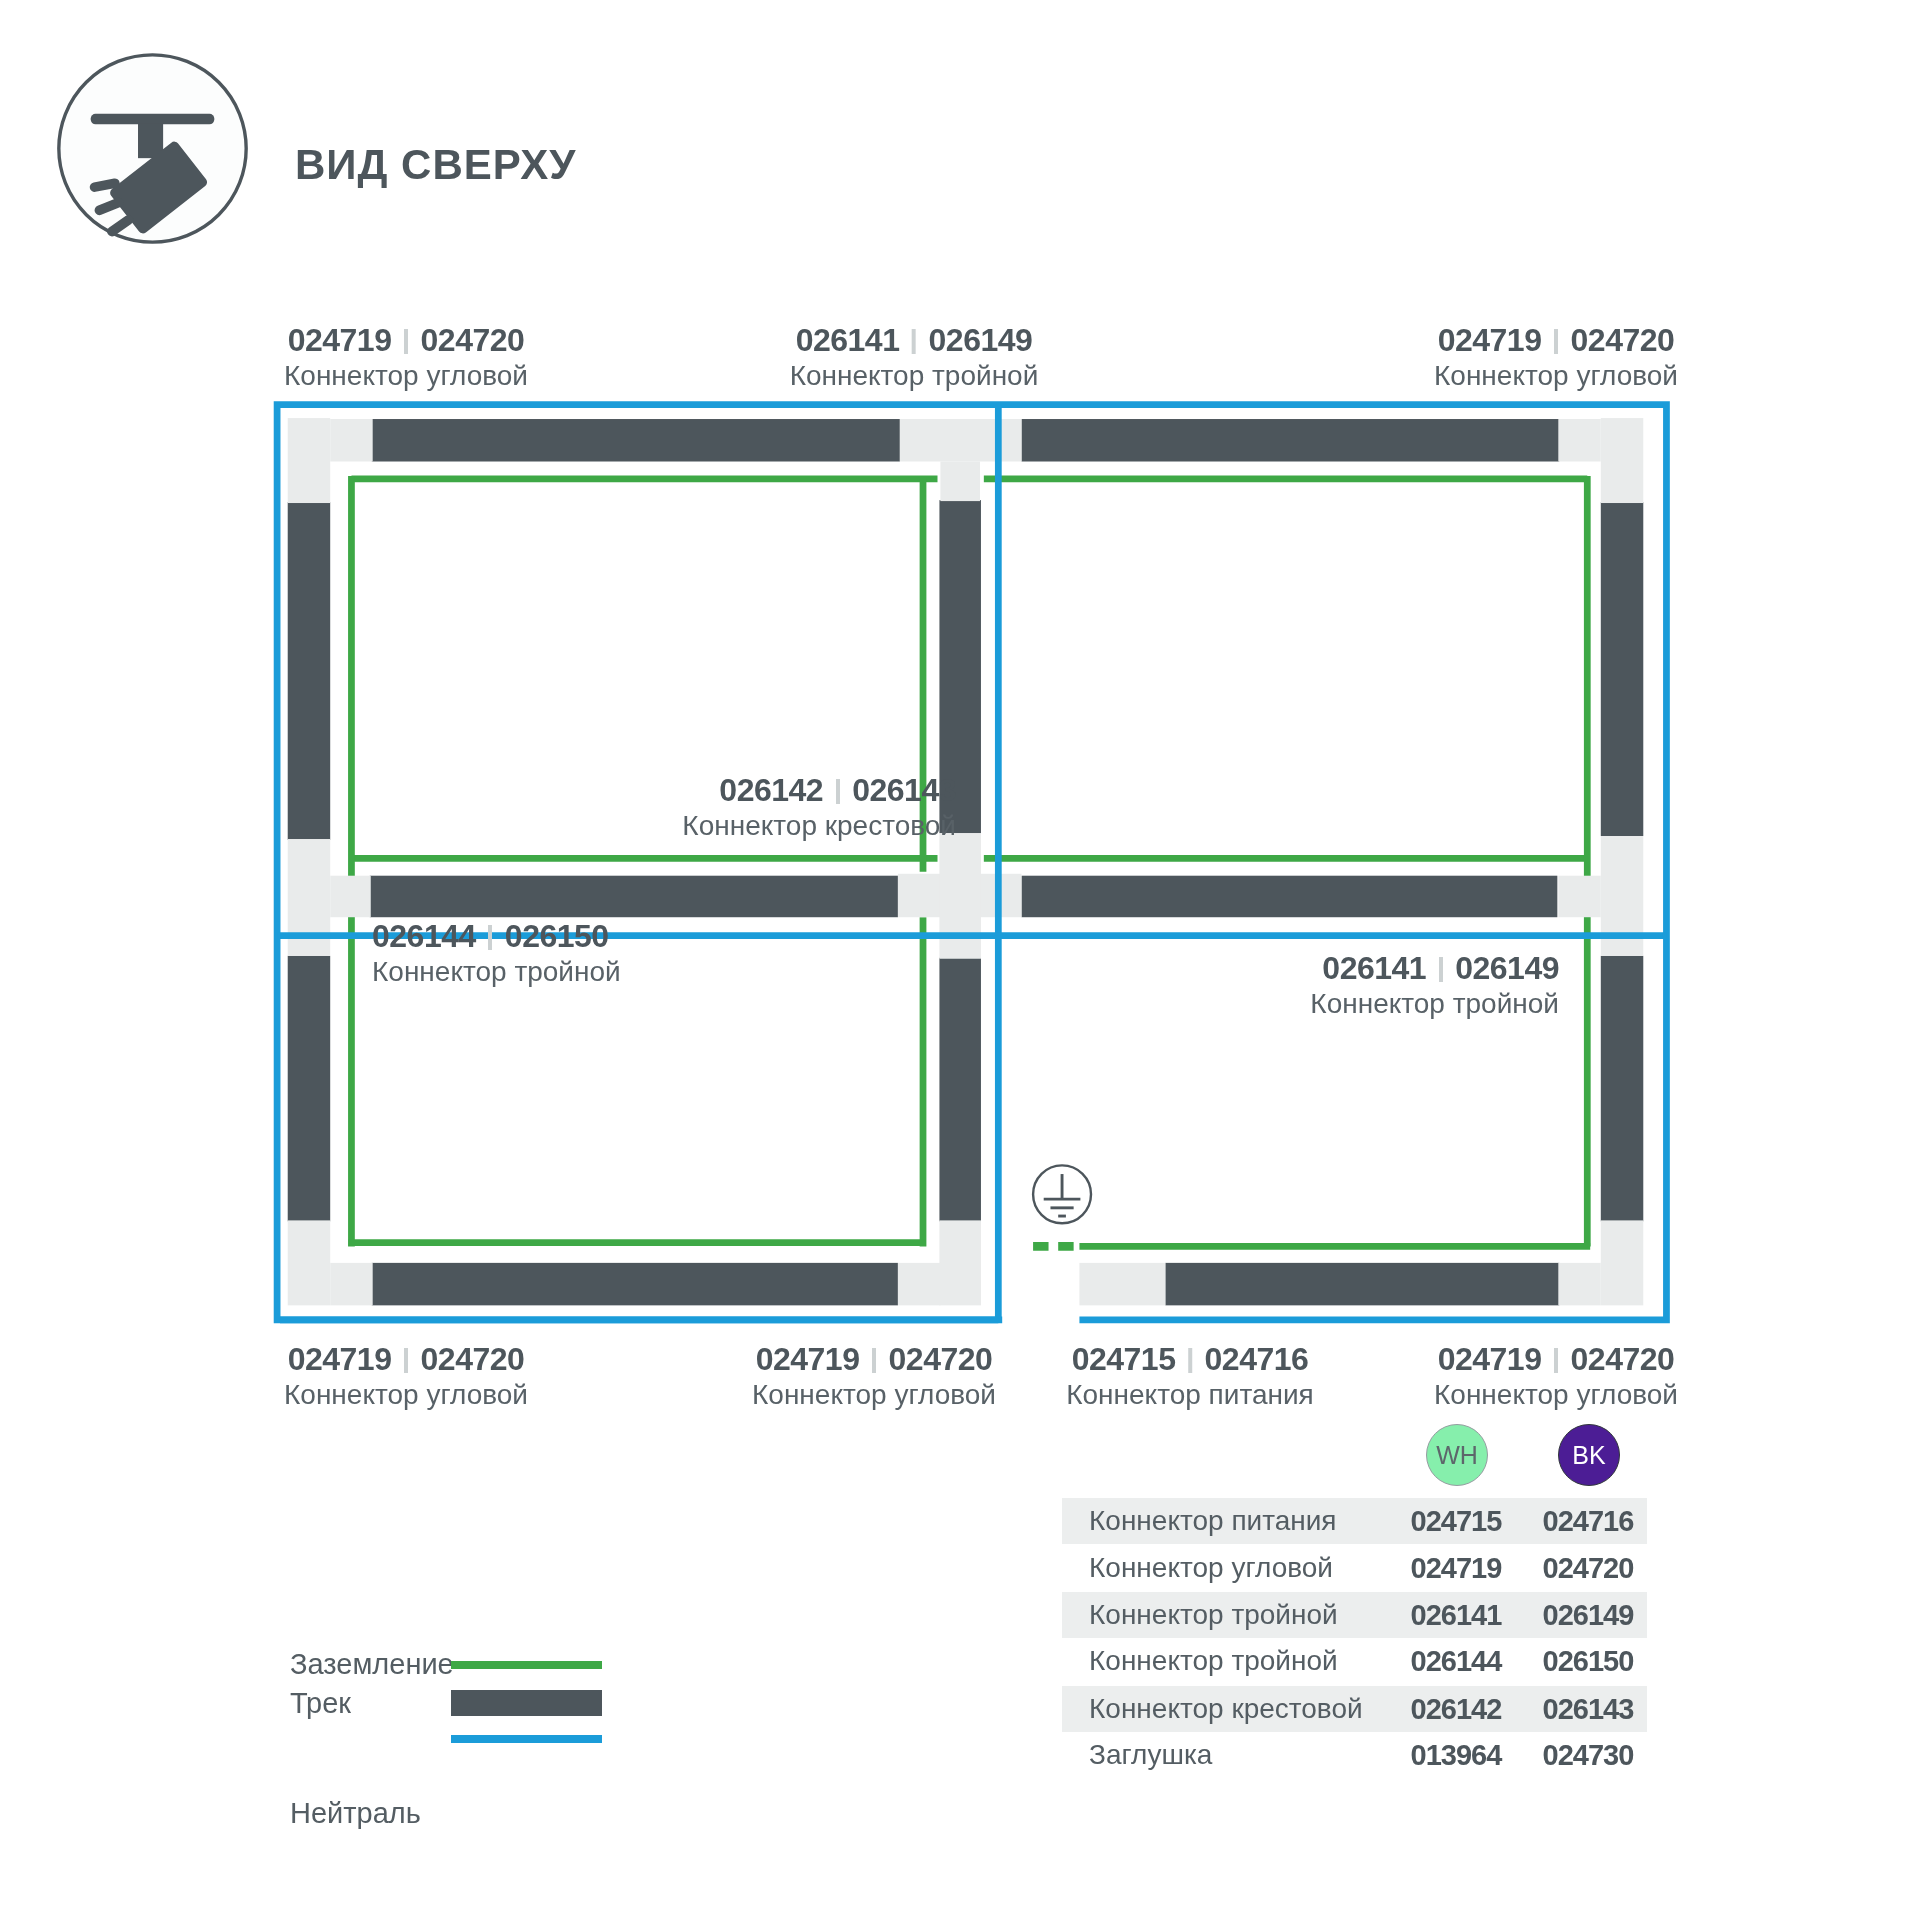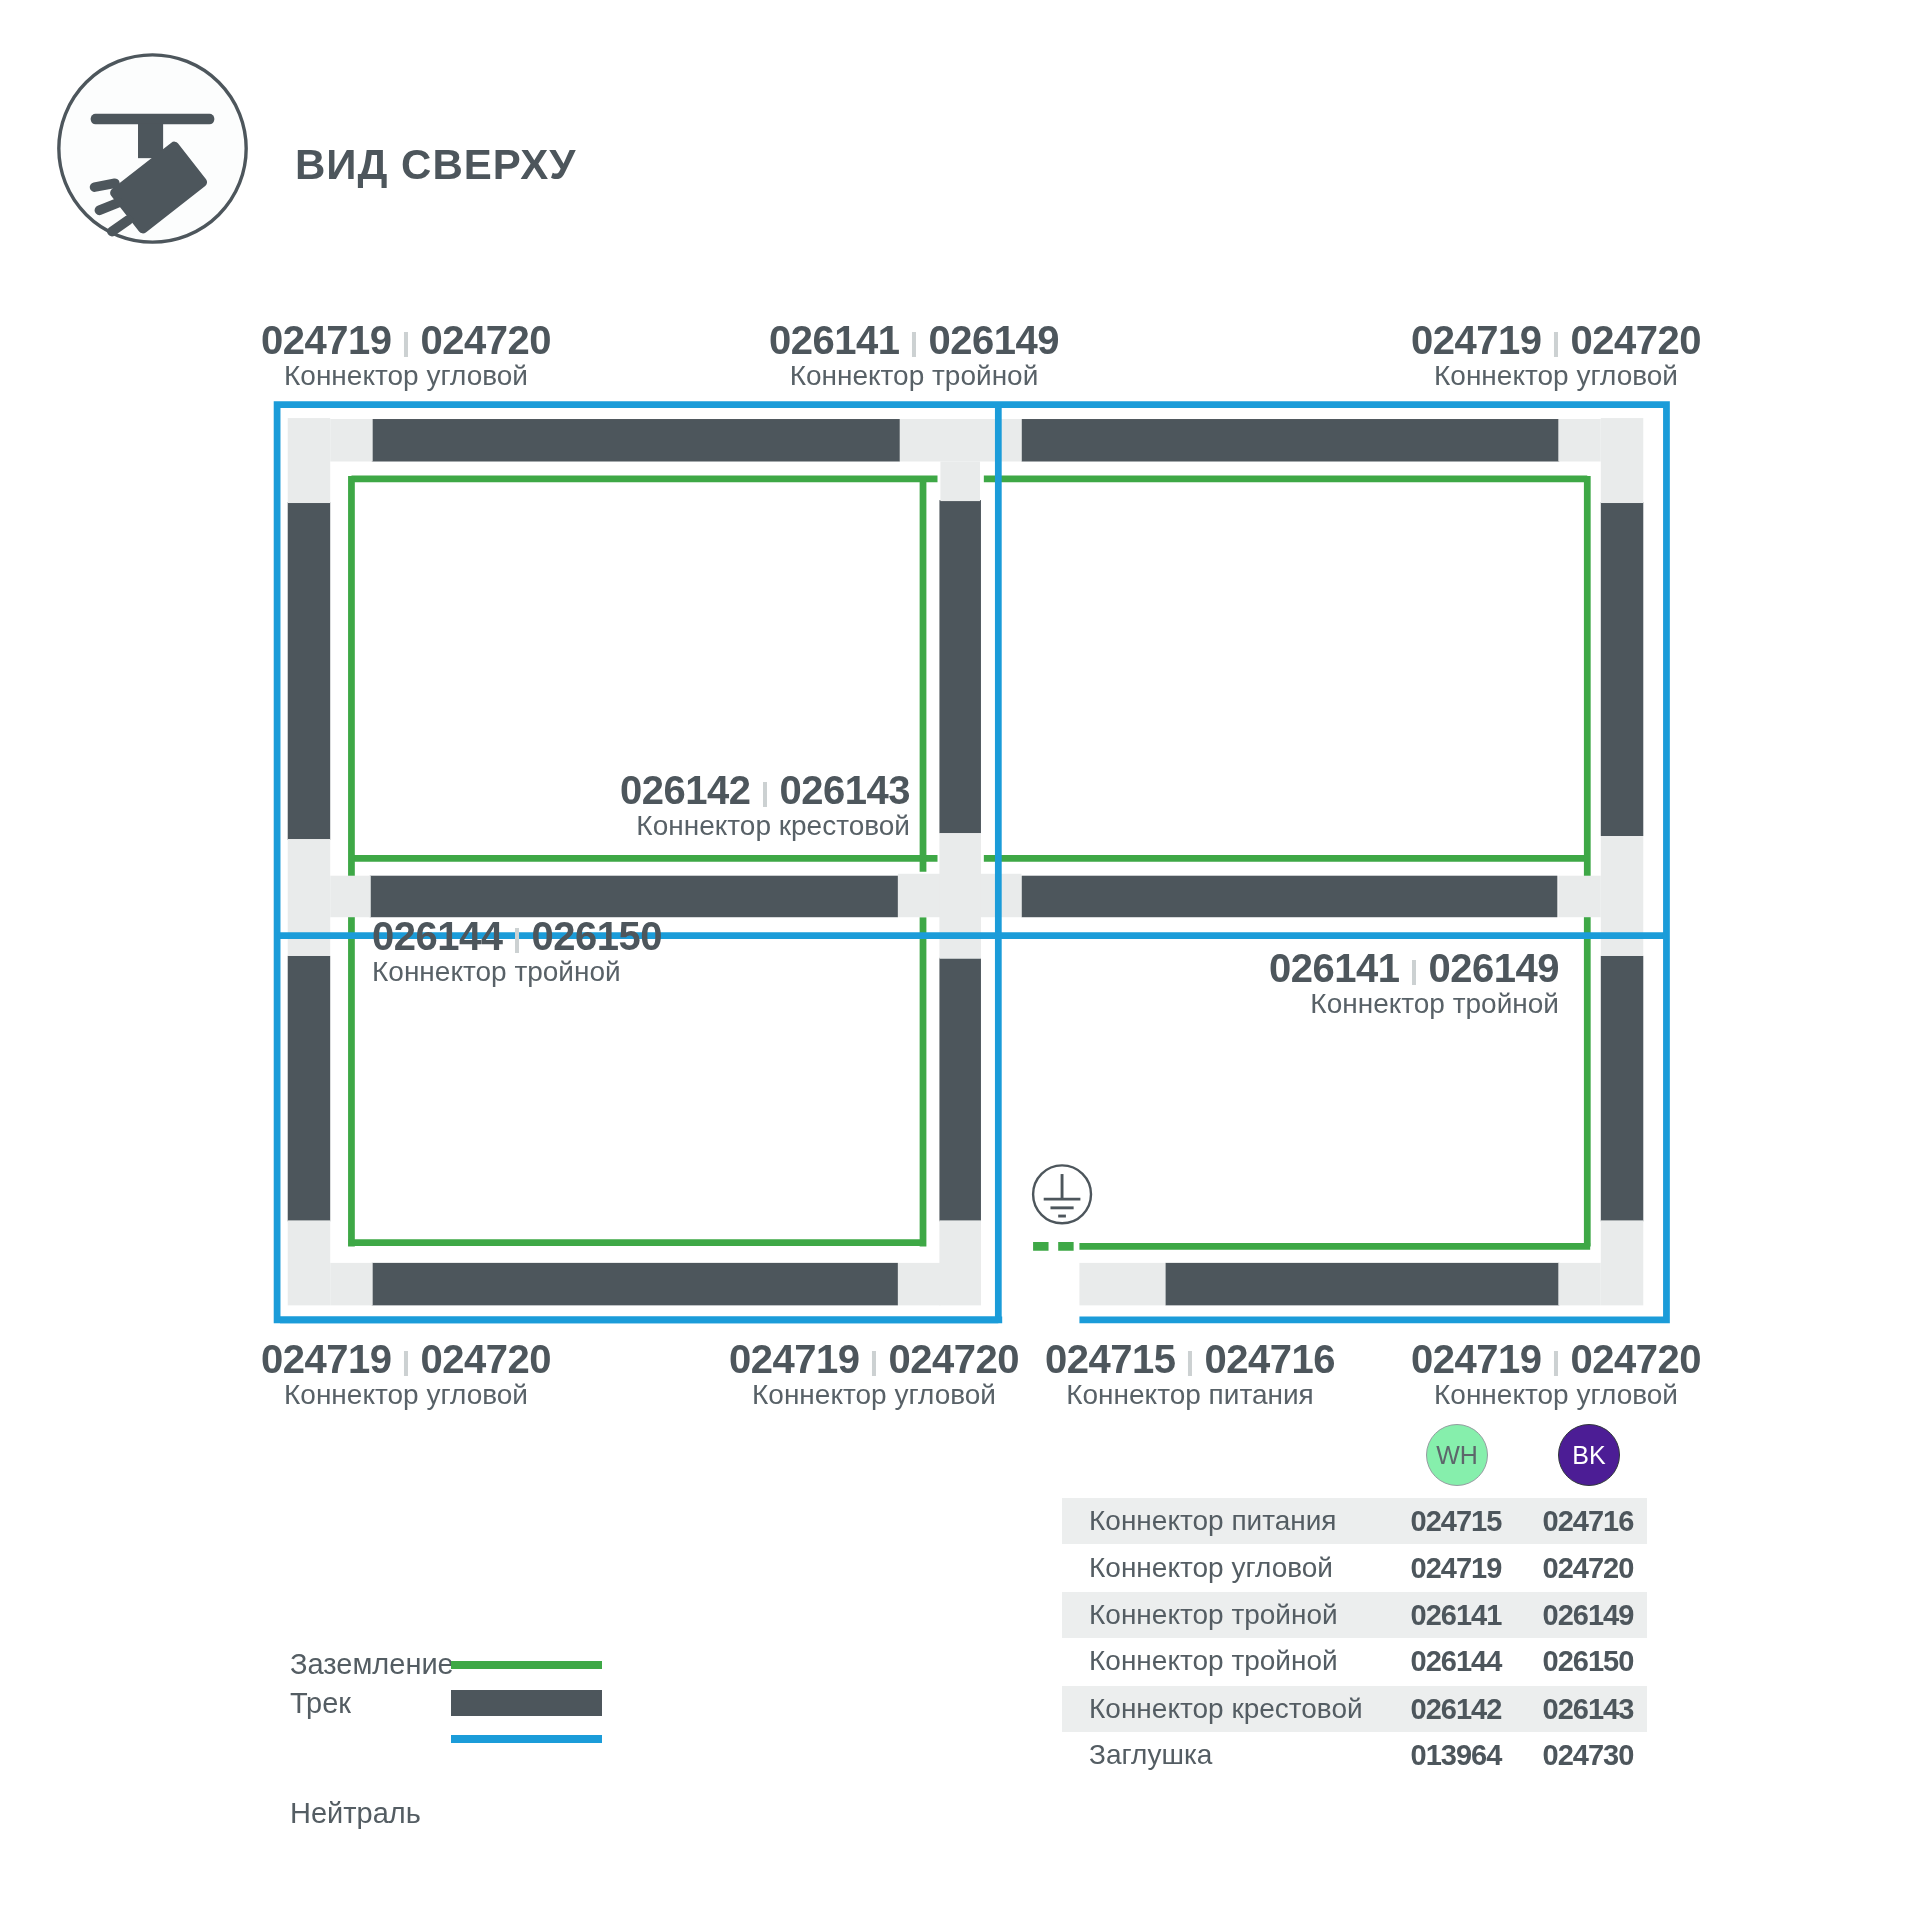--- a/index.html
+++ b/index.html
@@ -15,21 +15,21 @@
     position:absolute;left:295px;top:141px;
     font-size:42px;font-weight:bold;letter-spacing:1px;color:#4d565c;
     white-space:nowrap;
   }
   
   .diagram-svg{position:absolute;left:0;top:0;}
   
   .cl{position:absolute;white-space:nowrap;}
   .cl.center{transform:translateX(-50%);text-align:center;}
   .cl.rightal{text-align:right;}
-  .cl .nums{font-weight:bold;font-size:40px;line-height:37px;color:#4d565c;letter-spacing:-0.5px;}
+  .cl .nums{font-weight:bold;font-size:32px;line-height:37px;color:#4d565c;letter-spacing:-0.5px;}
   .cl .desc{font-size:28px;line-height:33px;color:#586167;}
   .sep{display:inline-block;width:3.9px;height:25px;background:#ccd1d2;margin:0 12.6px;vertical-align:-2.9px;}
   
   .badge{position:absolute;width:60px;height:60px;border-radius:50%;
          display:flex;align-items:center;justify-content:center;
          font-size:25px;}
   .badge.wh{background:#86efac;border:1.9px solid #969da1;color:#5d666b;}
   .badge.bk{background:#4c1d95;color:#ffffff;border:1.9px solid #32383c;}
   .trow{position:absolute;left:1062px;width:585px;height:46px;}
   .trow.alt{background:#eceeee;}
@@ -144,21 +144,21 @@
   <div class="desc">Коннектор угловой</div>
 </div>
 <div class="cl center" style="left:914px;top:322px;">
   <div class="nums"><span>026141</span><span class="sep"></span><span>026149</span></div>
   <div class="desc">Коннектор тройной</div>
 </div>
 <div class="cl center" style="left:1556px;top:322px;">
   <div class="nums"><span>024719</span><span class="sep"></span><span>024720</span></div>
   <div class="desc">Коннектор угловой</div>
 </div>
-<div class="cl rightal" style="right:1021px;top:772px;margin-left:8px;">
+<div class="cl rightal" style="right:975px;top:772px;margin-left:8px;">
   <div class="nums"><span>026142</span><span class="sep"></span><span>026143</span></div>
   <div class="desc">Коннектор крестовой</div>
 </div>
 <div class="cl" style="left:372px;top:918px;">
   <div class="nums"><span>026144</span><span class="sep"></span><span>026150</span></div>
   <div class="desc">Коннектор тройной</div>
 </div>
 <div class="cl rightal" style="right:372px;top:950px;">
   <div class="nums"><span>026141</span><span class="sep"></span><span>026149</span></div>
   <div class="desc">Коннектор тройной</div>

